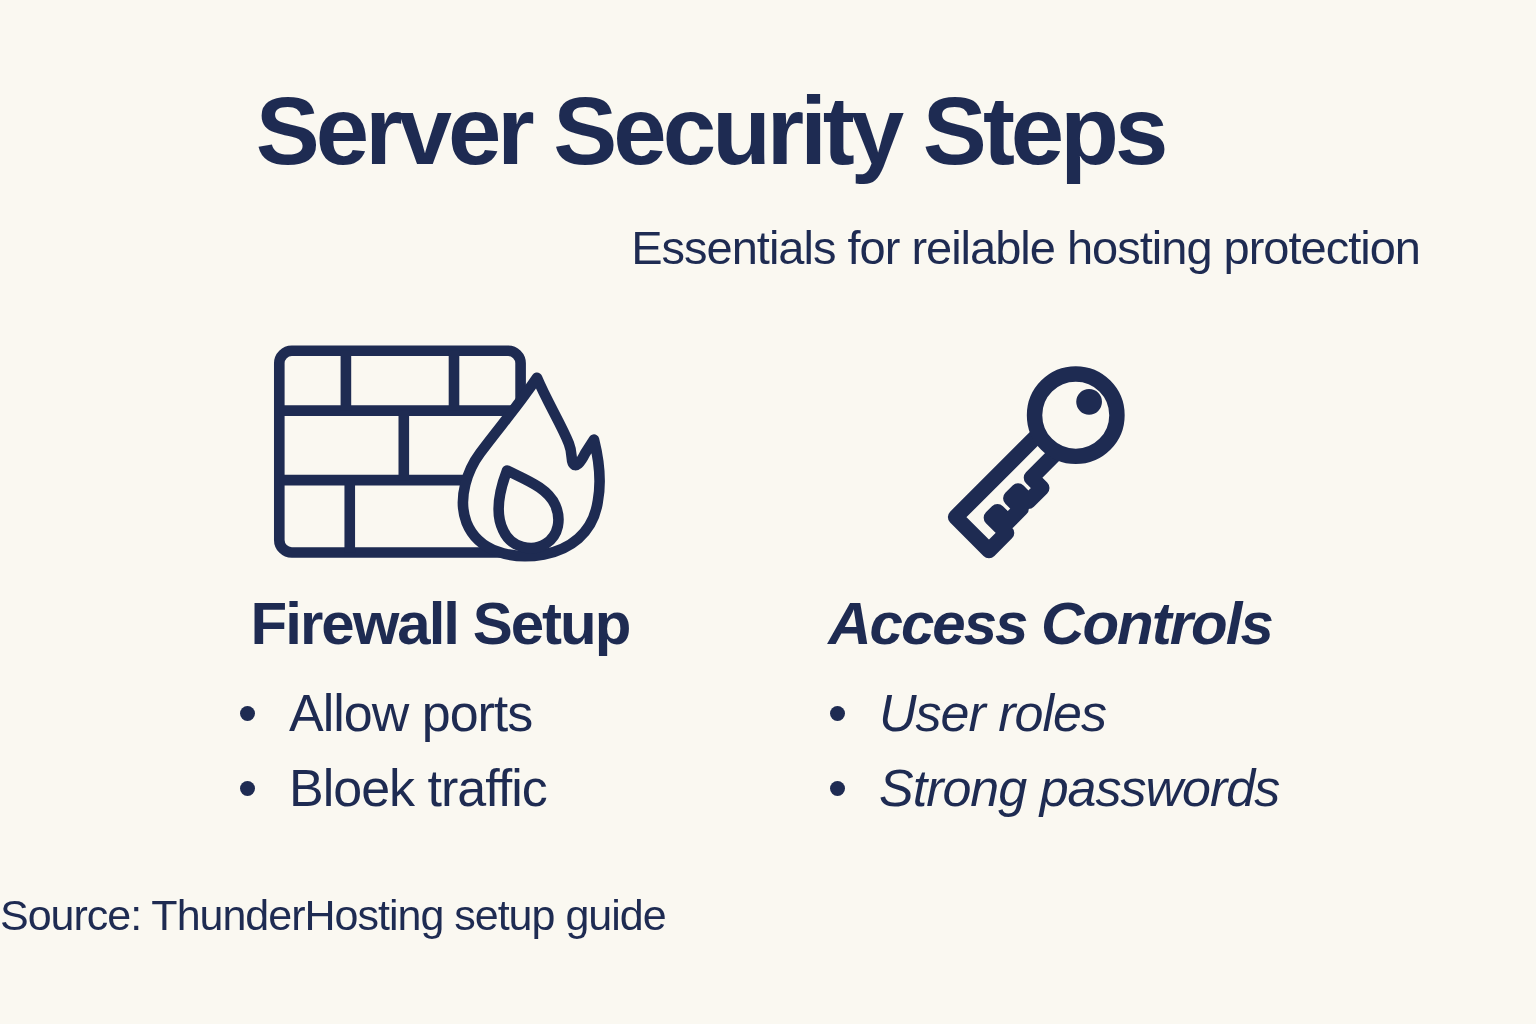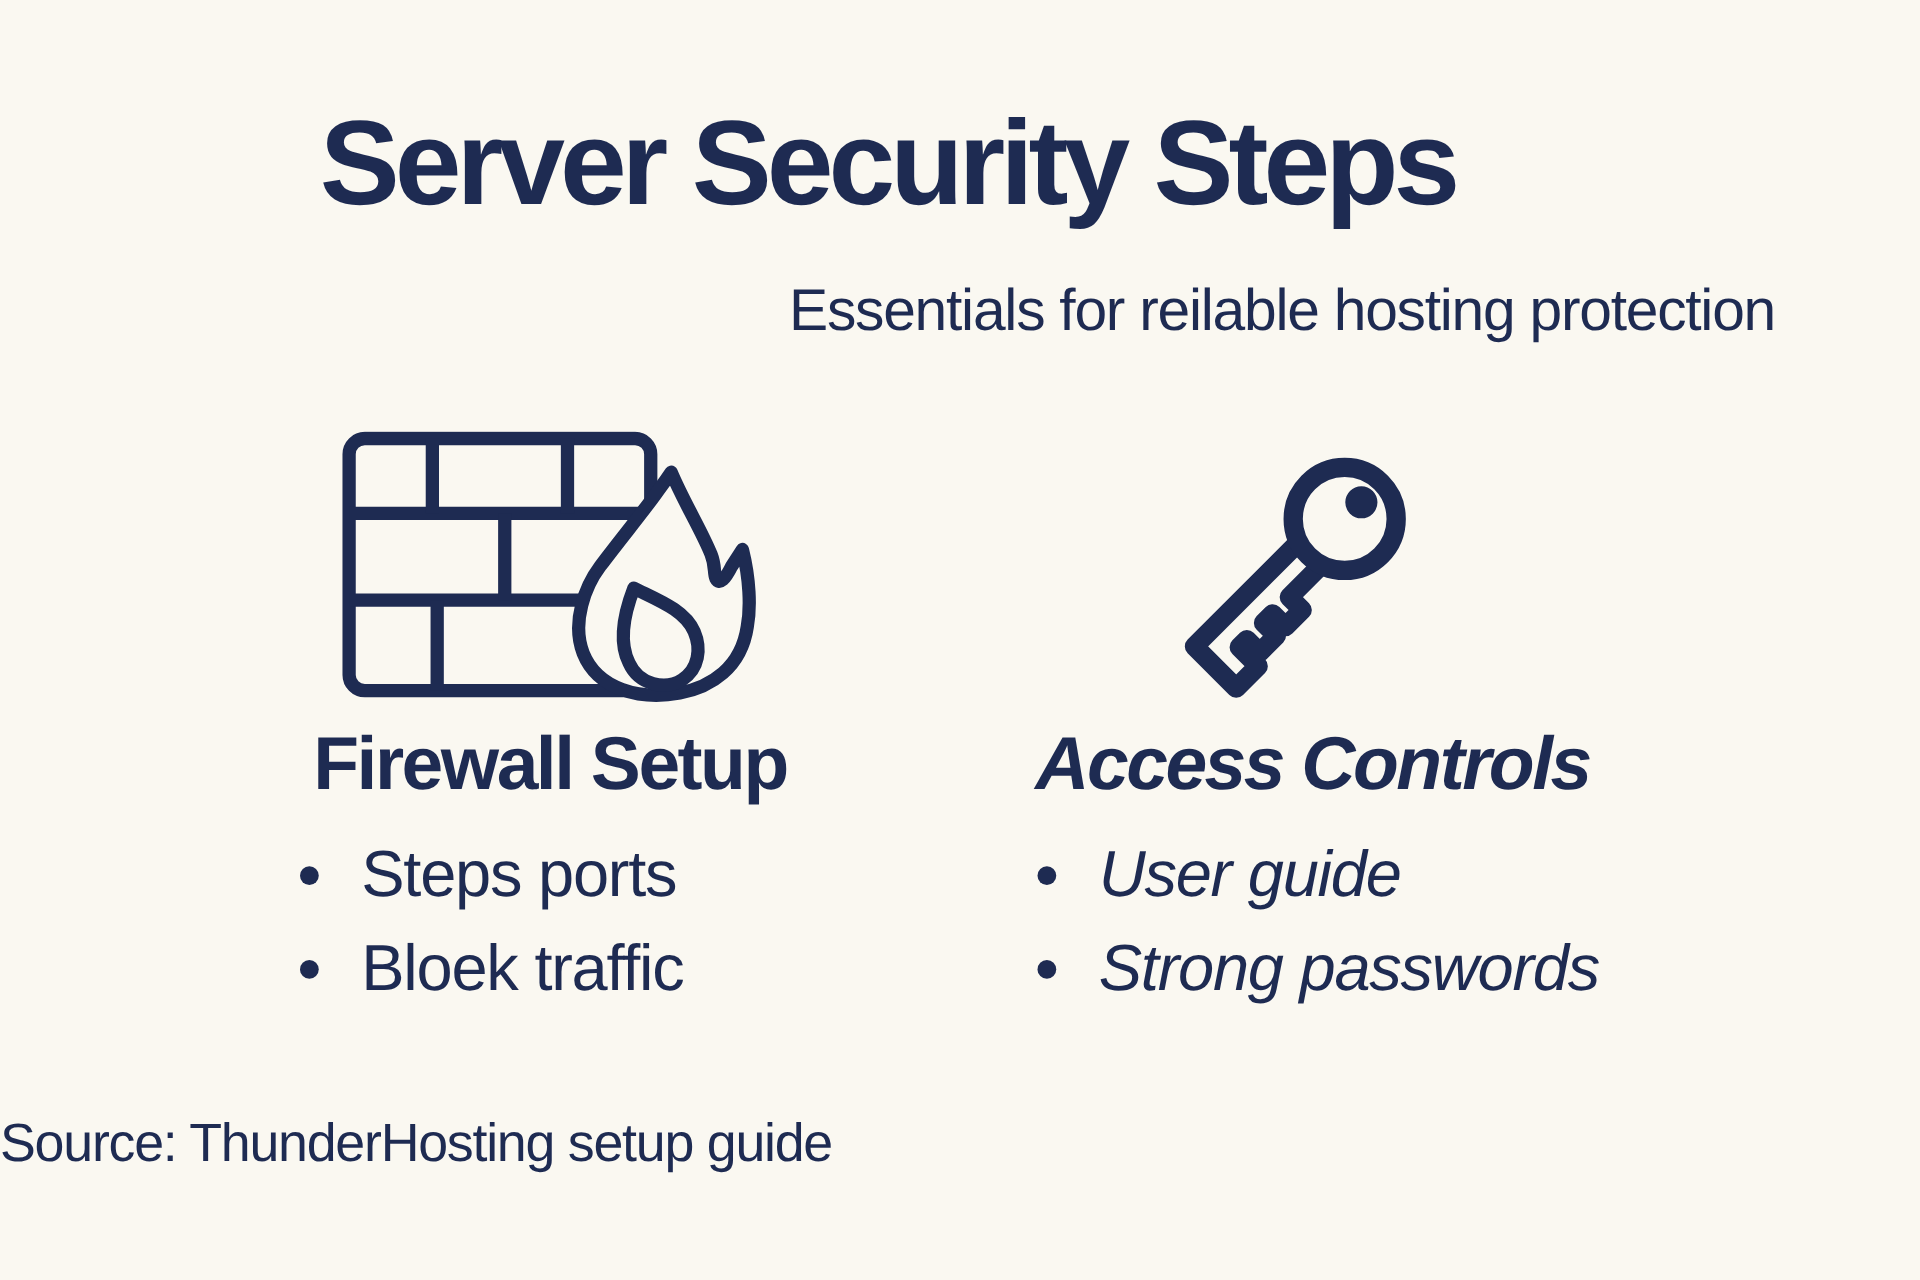--- a/index.html
+++ b/index.html
@@ -47,21 +47,21 @@
   }
   .column.left  { left: 230px; width: 420px; }
   .column.right { left: 815px; width: 470px; font-style: italic; }
   .icon-wrap {
     height: 225px;
     display: flex;
     align-items: center;
     justify-content: center;
   }
   .col-heading {
-    margin-top: 7px;
+    margin-top: 20px;
     text-align: center;
     font-size: 60px;
     font-weight: 700;
     letter-spacing: -2px;
     line-height: 1.2;
     color: var(--ink);
   }
   ul.bullets {
     list-style: none;
     margin-top: 16px;
@@ -132,21 +132,21 @@
                  C 232,156 230,176 238,192
                  C 246,210 268,215 282,206
                  C 296,197 298,180 292,166
                  C 284,148 262,140 242,130 Z" fill="none" stroke="#1E2B52" stroke-width="11" stroke-linejoin="round"></path>
       </svg>
     </div>
     <div class="col-heading">Firewall Setup</div>
     <ul class="bullets">
       <li>
         <span class="dot"></span>
-        <span>Steps ports</span>
+        <span>Allow ports</span>
       </li>
       <li>
         <span class="dot"></span>
         <span>Bloek traffic</span>
       </li>
     </ul>
   </div>
 
   <div class="column right">
     <div class="icon-wrap">
@@ -157,21 +157,21 @@
                    L 40 154 L 40 183 L -15 183 Z" fill="#FAF8F1" stroke="#1E2B52" stroke-width="18" stroke-linejoin="round"></path>
           <circle cx="0" cy="0" r="48" fill="#FAF8F1" stroke="#1E2B52" stroke-width="18"></circle>
           <circle cx="0" cy="-22" r="15" fill="#1E2B52"></circle>
         </g>
       </svg>
     </div>
     <div class="col-heading">Access Controls</div>
     <ul class="bullets">
       <li>
         <span class="dot"></span>
-        <span>User guide</span>
+        <span>User roles</span>
       </li>
       <li>
         <span class="dot"></span>
         <span>Strong passwords</span>
       </li>
     </ul>
   </div>
 
   <div class="source">Source: ThunderHosting setup guide</div>
 

